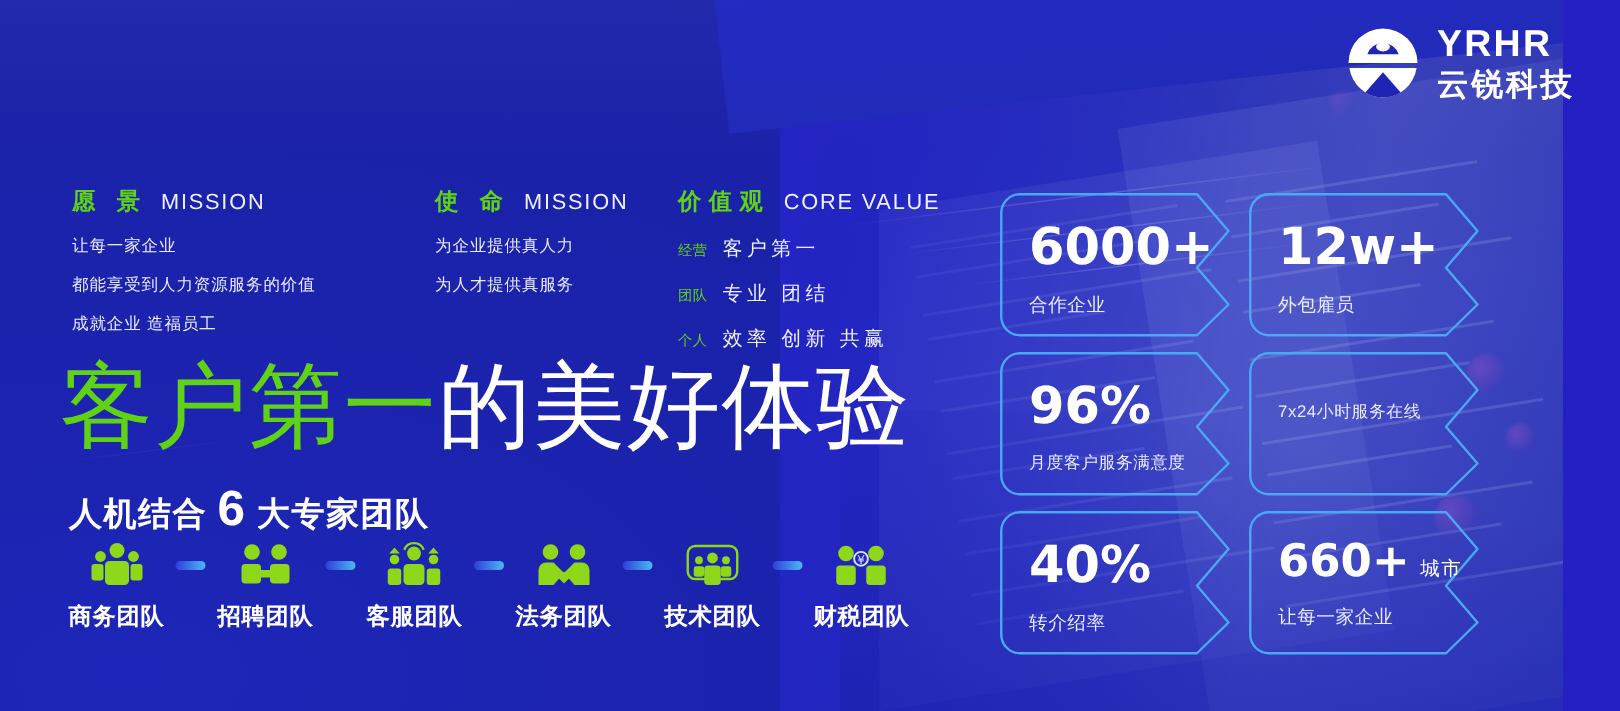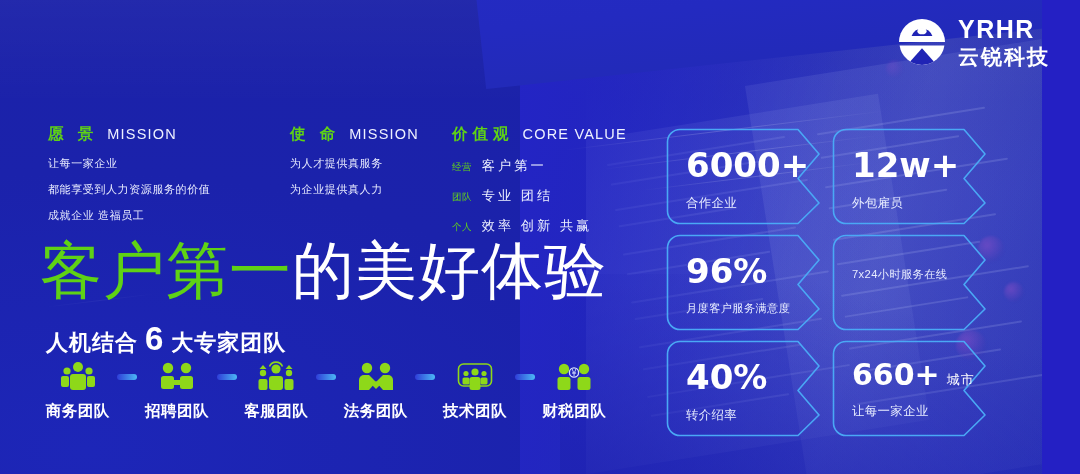--- a/index.html
+++ b/index.html
@@ -229,22 +229,22 @@
         <div class="tline">让每一家企业</div>
         <div class="tline">都能享受到人力资源服务的价值</div>
         <div class="tline">成就企业  造福员工</div>
       </div>
 
       <div class="tcol c2">
         <div class="thead">
           <span class="cn">使 命</span>
           <span class="en">MISSION</span>
         </div>
+        <div class="tline">为企业提供真人力</div>
         <div class="tline">为人才提供真服务</div>
-        <div class="tline">为企业提供真人力</div>
       </div>
 
       <div class="tcol c3">
         <div class="thead">
           <span class="cn">价值观</span>
           <span class="en">CORE VALUE</span>
         </div>
         <div class="cvrow">
           <span class="cvkey">经营</span>
           <span class="cvval">客户第一</span>

